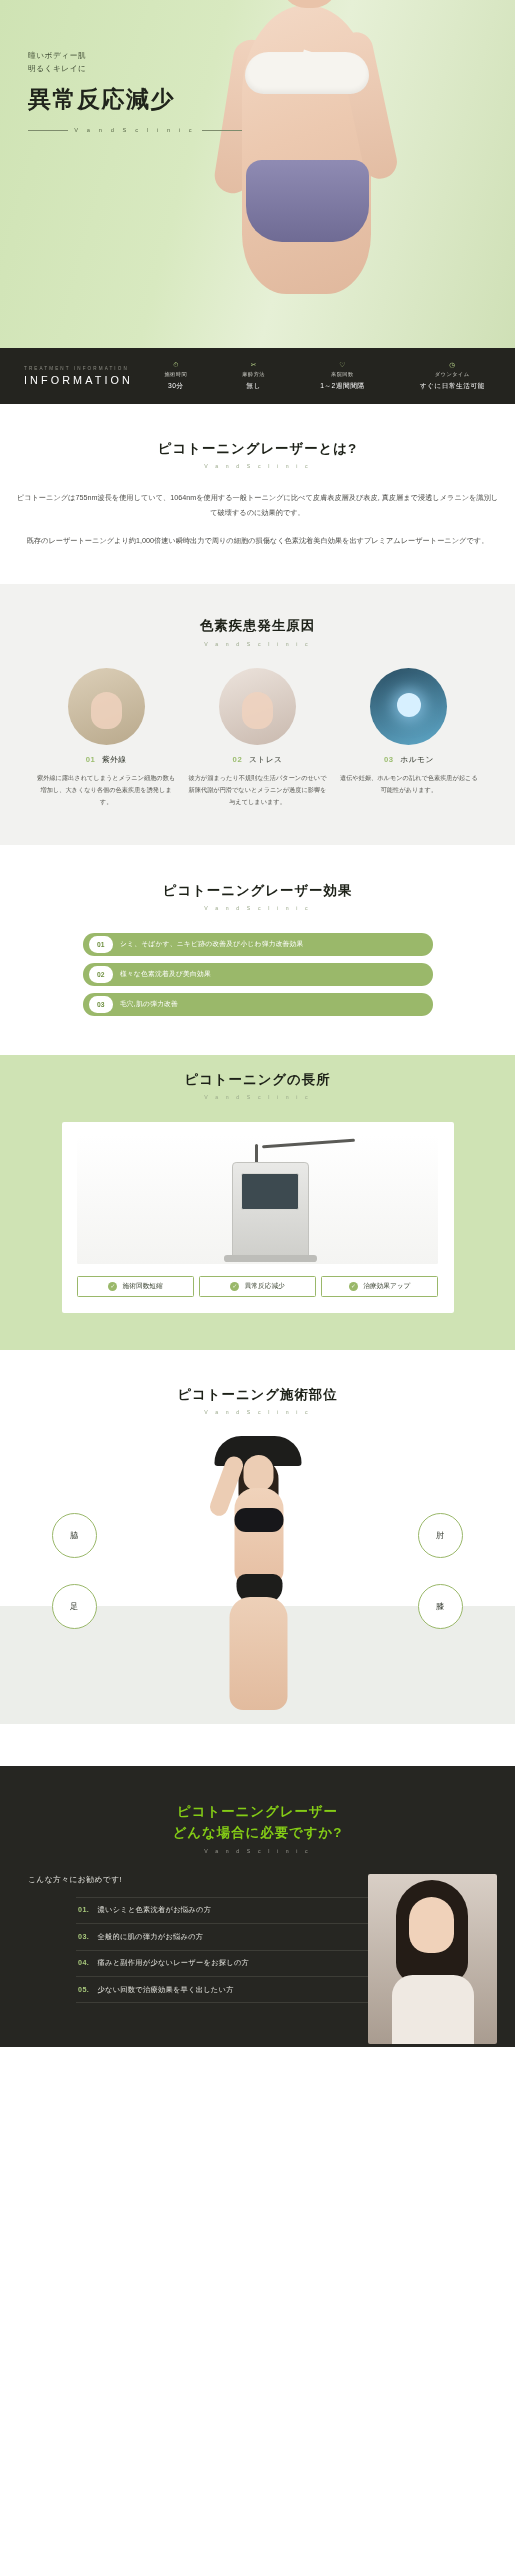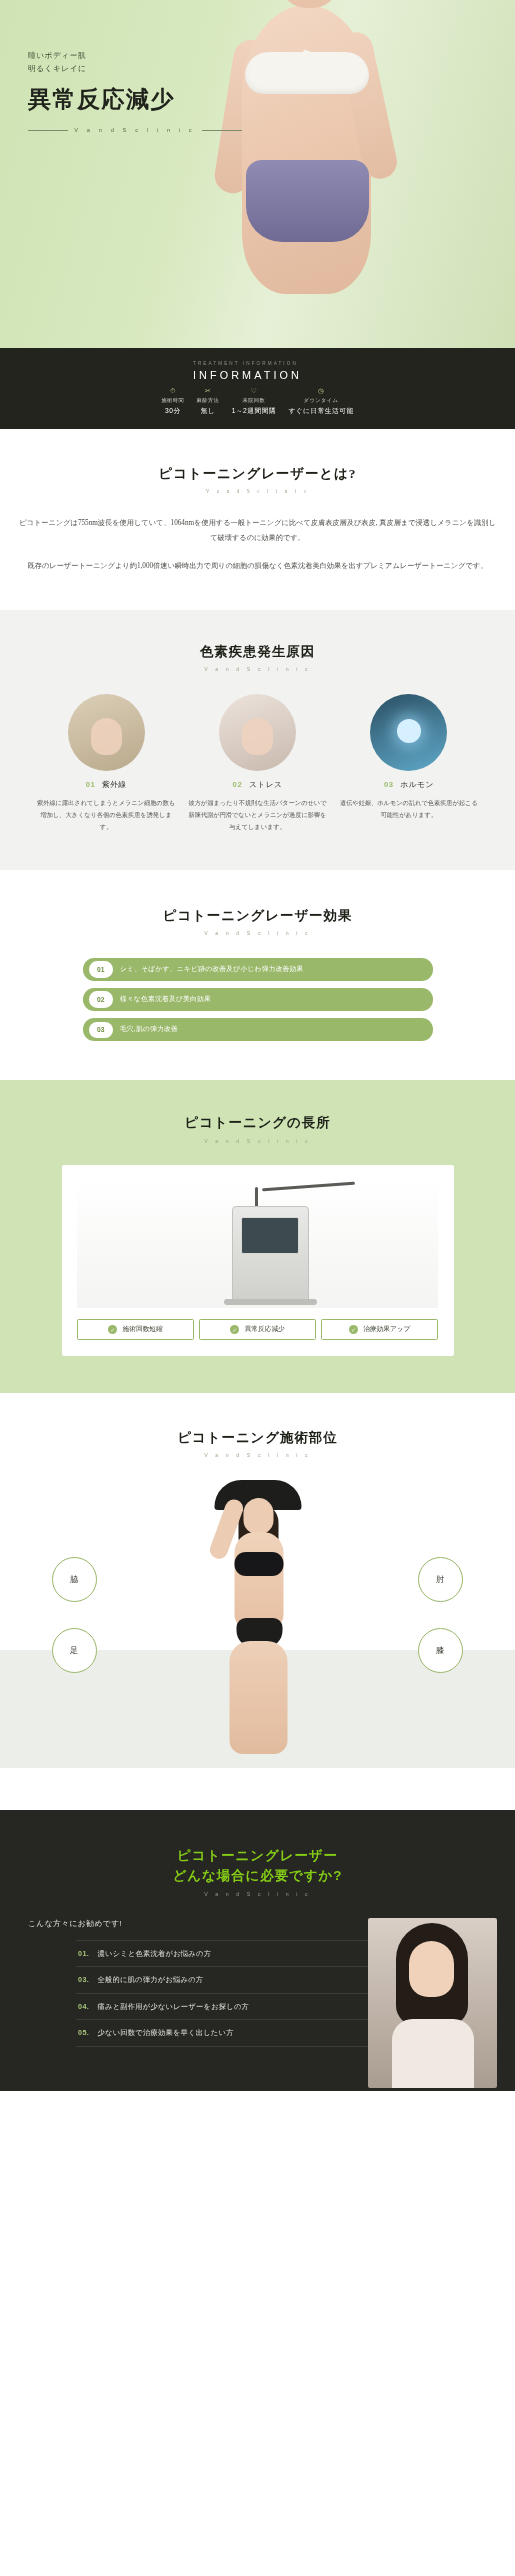--- a/index.html
+++ b/index.html
@@ -78,33 +78,33 @@
   }
   .hero-brand {
     font-size: 5.7px; letter-spacing: 3.6px; color: #5c6b4c;
     display: flex; align-items: center; gap: 6.2px;
   }
   .hero-brand .rule { width: 40px; height: 0.5px; background: #7e8c6d; display:block; }
 
   
   .infobar {
     background: #24241f; color: #ffffff;
-    display: flex; align-items: center; padding: 13.4px 24px; gap: 5.2px; flex-direction: column;
+    display: flex; align-items: center; padding: 13.4px 24px; gap: 5.2px;
   }
   .infobar-left { width: 129px; }
   .infobar-left .en { font-size: 4.6px; letter-spacing: 2.1px; color: #8e8e86; }
   .infobar-left .jp { font-size: 10.8px; letter-spacing: 3.1px; margin-top: 3.1px; }
   .info-items { display: flex; flex: 1; justify-content: space-between; }
   .info-item { text-align: center; padding: 0 6.2px; }
   .info-item .ico { font-size: 6.7px; color: #b4cf86; }
   .info-item .lbl { font-size: 5.2px; color: #cfcfc8; margin-top: 2.1px; letter-spacing: 0.5px; }
   .info-item .val { font-size: 6.7px; margin-top: 3.1px; letter-spacing: 0.5px; }
 
   
-  .section { padding: 36px 16px; font-family: Liberation Serif, serif; }
+  .section { padding: 36px 16px; }
   .sec-head { text-align: center; margin-bottom: 21.6px; }
   .sec-title { font-size: 13.4px; font-weight: bold; color: #1d2118; letter-spacing: 1px; }
   .sec-brand { font-size: 5.2px; letter-spacing: 3.1px; color: #9aa88a; margin-top: 5.2px; }
 
   .intro-p { text-align: center; font-size: 7.2px; line-height: 2.05; color: #4a4a46; }
   .intro-p + .intro-p { margin-top: 13.4px; }
 
   
   .causes { background: #f2f2f0; padding: 33px 20.6px 37px; }
   .cause-grid { display: flex; justify-content: center; gap: 12.4px; margin-top: 8.2px; }
@@ -140,21 +140,21 @@
     padding: 0 3.1px;
   }
   .eff-num {
     width: 24px; height: 16.5px; border-radius: 8.2px; background: #ffffff; color: #6f9040;
     font-size: 6.7px; font-weight: bold; display: flex; align-items: center; justify-content: center;
     margin-left: 3.1px;
   }
   .eff-txt { font-size: 6.7px; margin-left: 7.2px; letter-spacing: 0.3px; }
 
   
-  .merits { background: #cfe3b4; padding: 34px 28px 37px; }
+  .merits { background: #cfe3b4; padding: 16px 28px 37px; }
   .merit-card {
     margin: 15.5px auto 0; width: 392px; background: #ffffff;
     border-radius: 2.1px; padding: 13.4px 15.5px 15.5px;
   }
   .device {
     height: 129px; position: relative;
     background: linear-gradient(180deg,#ffffff,#f4f4f2);
     border-radius: 1.5px; overflow: hidden;
   }
   .dev-body {

